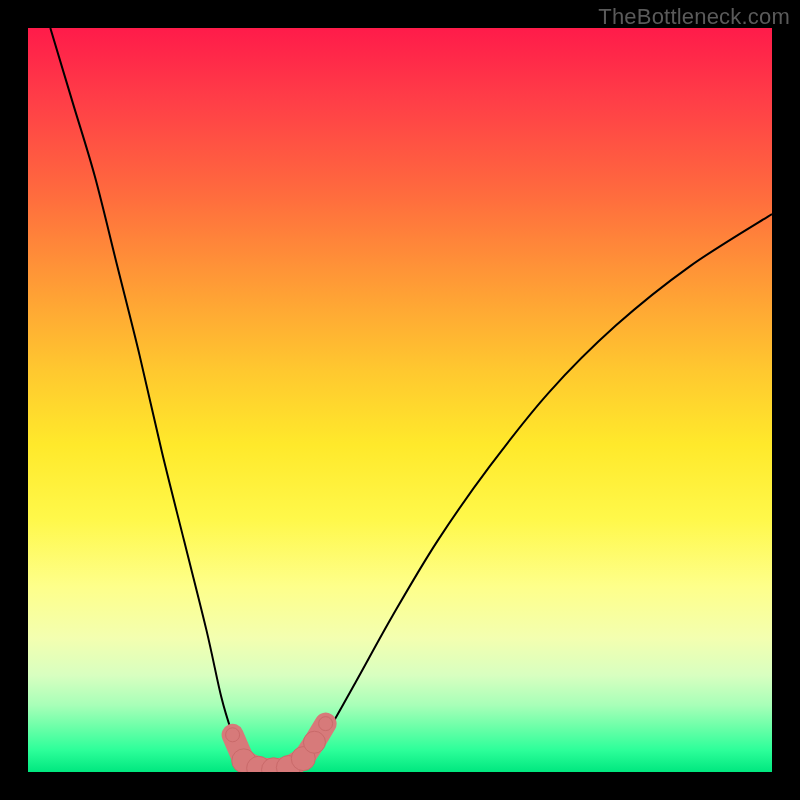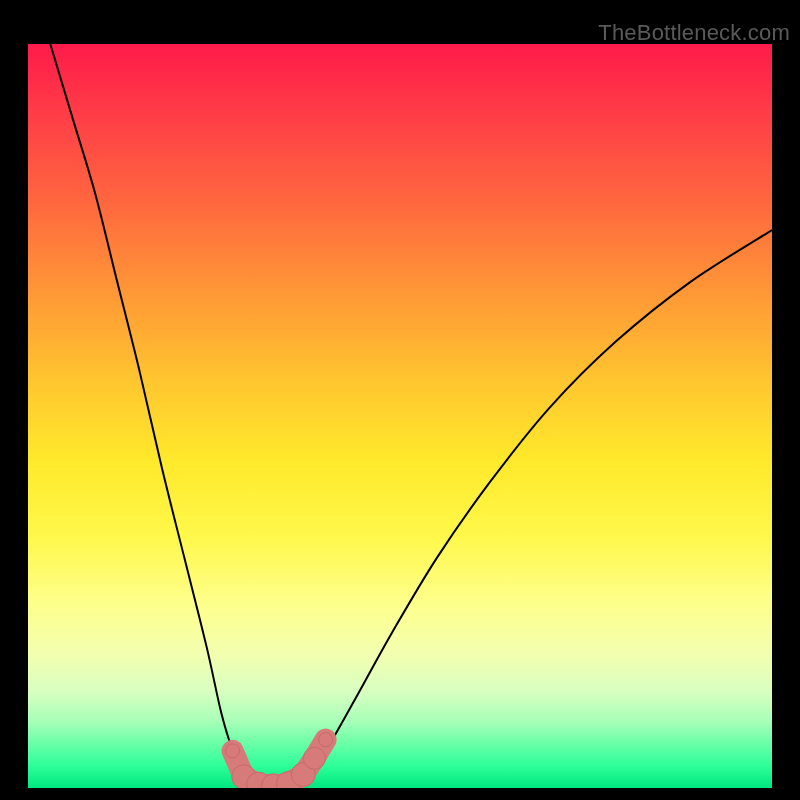--- a/index.html
+++ b/index.html
@@ -6,21 +6,21 @@
     margin: 0;
     padding: 0;
     width: 800px;
     height: 800px;
     background: #000;
     overflow: hidden;
     font-family: Arial, Helvetica, sans-serif;
   }
   .frame {
     position: absolute;
-    left: 0; top: 16px;
+    left: 0; top: 0;
     width: 800px; height: 620px;
     background: #000;
   }
   .plot {
     position: absolute;
     left: 28px;
     top: 28px;
     width: 744px;
     height: 744px;
     background: linear-gradient(to bottom,

